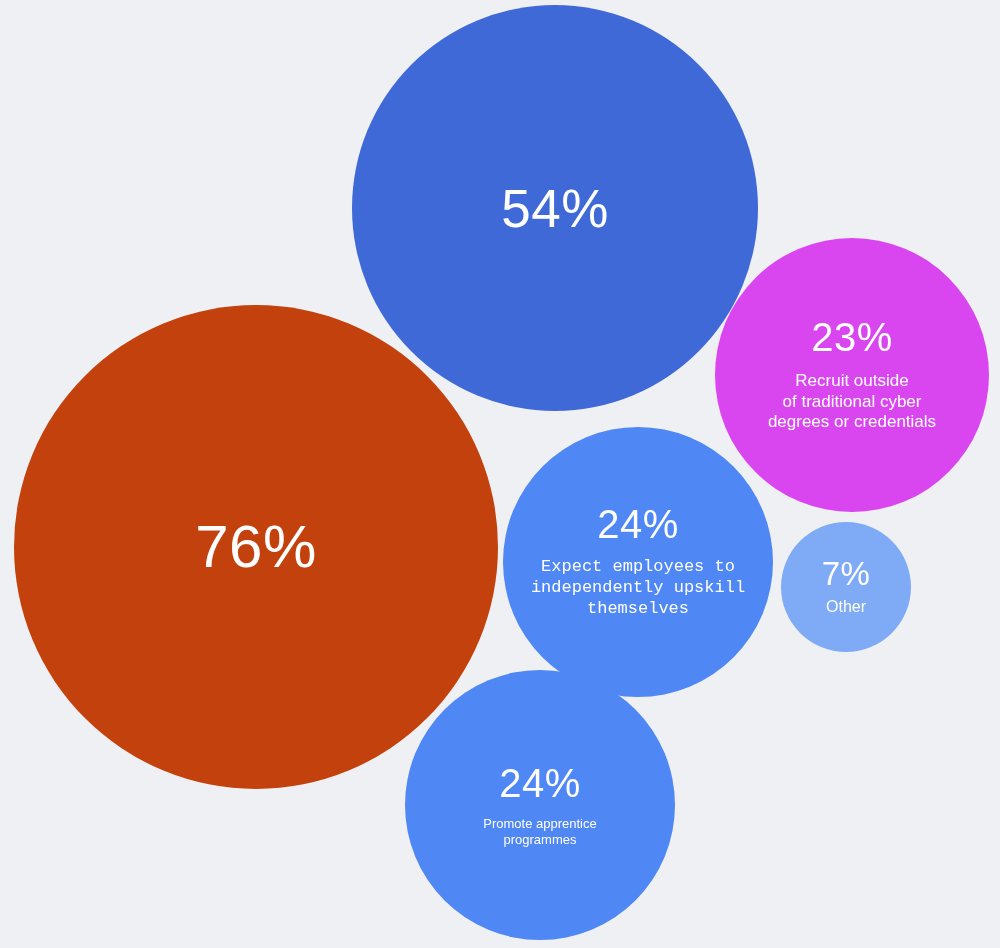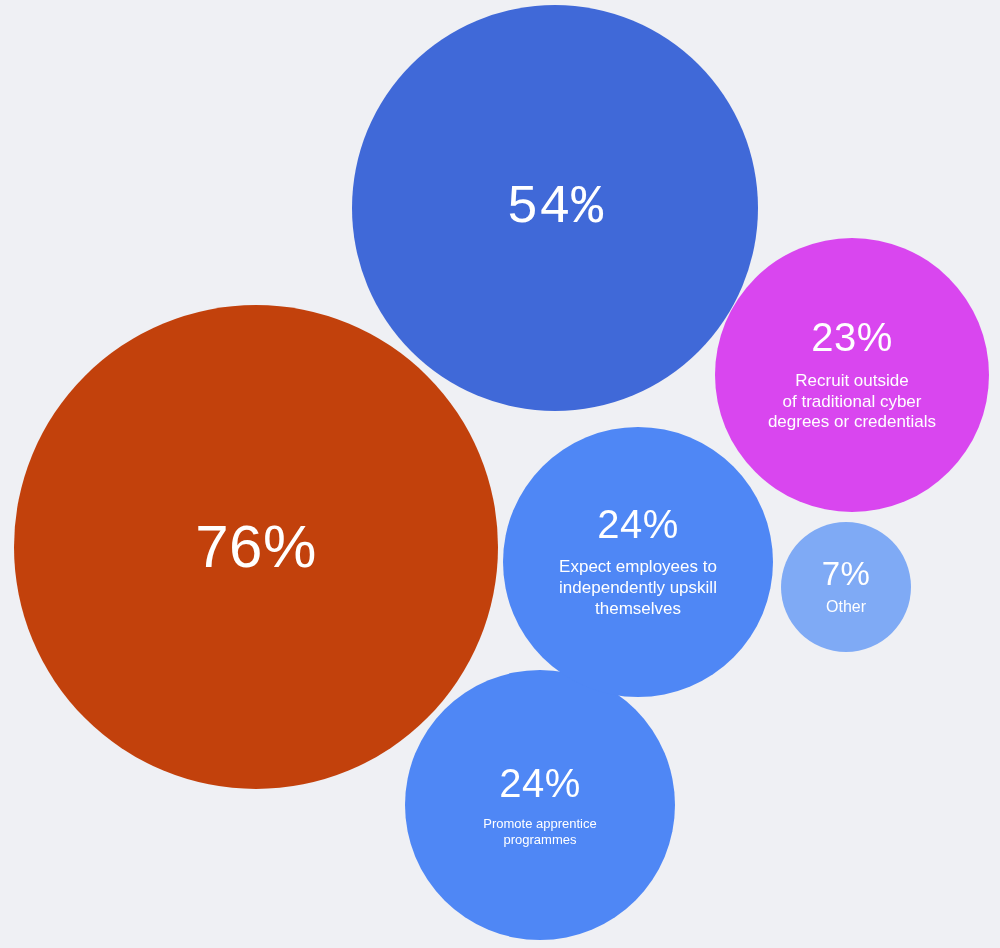--- a/index.html
+++ b/index.html
@@ -56,40 +56,40 @@
   }
   .b-upskill .bubble-value { font-size: 60px; }
   .b-upskill .bubble-label { font-size: 20px; margin-top: 22px; }
 
   .b-recruit-exp {
     left: 352px; top: 5px;
     width: 406px; height: 406px;
     background: #4069d8;
     z-index: 5;
   }
-  .b-recruit-exp .bubble-value { font-size: 53px; font-family: Liberation Mono, monospace; }
+  .b-recruit-exp .bubble-value { font-size: 53px; }
   .b-recruit-exp .bubble-label { font-size: 19px; margin-top: 20px; }
 
   .b-recruit-outside {
     left: 715px; top: 238px;
     width: 274px; height: 274px;
     background: #5189f7;
     z-index: 4;
   }
   .b-recruit-outside .bubble-value { font-size: 40px; }
   .b-recruit-outside .bubble-label { font-size: 17px; margin-top: 14px; }
 
   .b-expect {
     left: 503px; top: 427px;
     width: 270px; height: 270px;
     background: #4f87f5;
     z-index: 3;
   }
   .b-expect .bubble-value { font-size: 40px; }
-  .b-expect .bubble-label { font-size: 17px; margin-top: 13px; }
+  .b-expect .bubble-label { font-size: 17px; margin-top: 13px; font-family: Liberation Mono, monospace; }
 
   .b-apprentice {
     left: 405px; top: 670px;
     width: 270px; height: 270px;
     background: #4f87f5;
     z-index: 2;
   }
   .b-apprentice .bubble-value { font-size: 40px; }
   .b-apprentice .bubble-label { font-size: 13px; margin-top: 13px; }
 

